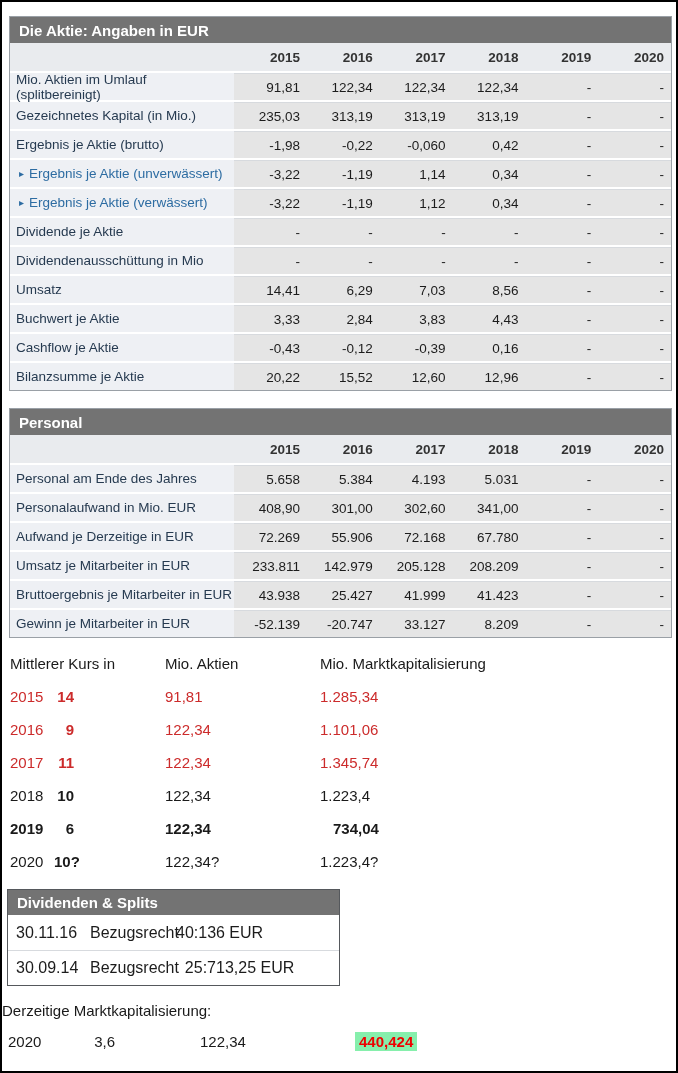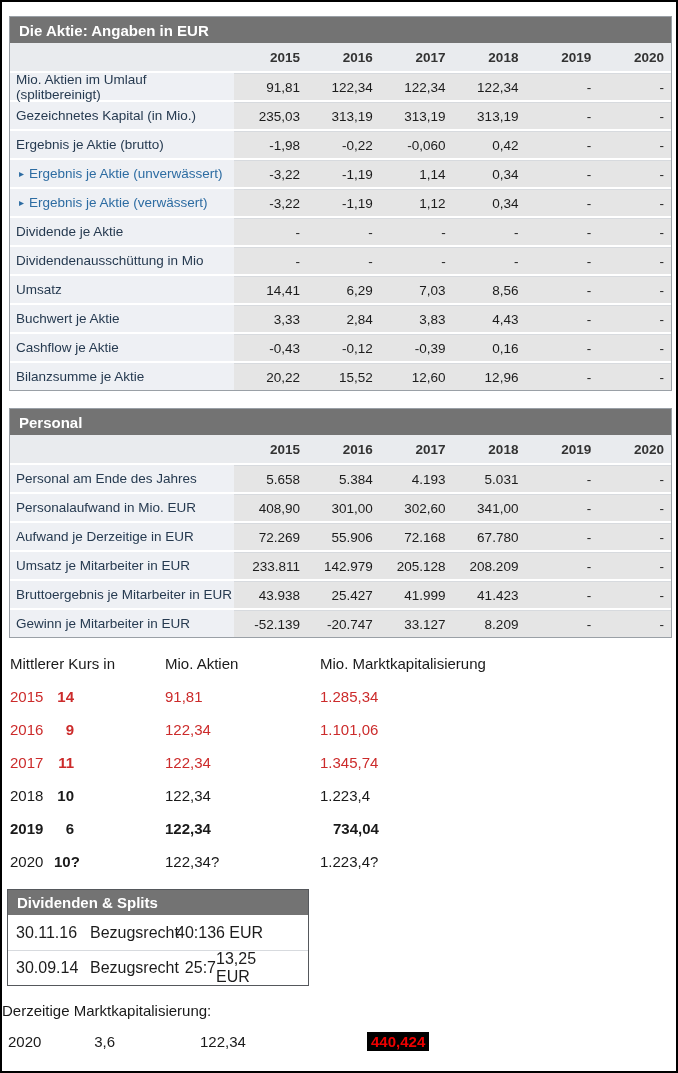--- a/index.html
+++ b/index.html
@@ -32,38 +32,38 @@
   #kurs-header { height:22px; }
   #kurs-header .h1 { width:155px; }
   #kurs-header .h2 { width:155px; }
   #kurs-rows { margin-top:6px; }
   .krow { height:33px; }
   .krow.red { color:#cc2b2b; }
   .krow.bold { font-weight:bold; }
   .krow .c-markt.indent { padding-left:13px; }
 
   
-  #div-panel { position:absolute; left:5px; top:887px; width:302px; border:1px solid #55585c; background:#fff; }
+  #div-panel { position:absolute; left:5px; top:887px; width:333px; border:1px solid #55585c; background:#fff; }
   #div-panel .panel-title { height:25px; }
   .drow { display:flex; align-items:center; height:35px; padding:0 15px 0 8px; font-size:16px; color:#1c1c1c; }
   .drow + .drow { border-top:1px solid #d7dade; }
   .drow .d-date { width:74px; }
   .drow .d-type { width:86px; }
   .drow .d-ratio { width:40px; text-align:right; }
   .drow .d-amount { flex:1; text-align:left; }
 
   
   #cap-label { position:absolute; left:0; top:1000px; font-size:15px; color:#1a1a1a; }
   #cap-row { position:absolute; left:0; top:1030px; width:678px; display:flex; align-items:center; padding-left:6px; font-size:15px; color:#1a1a1a; }
   #cap-row .c-year { width:46px; }
   #cap-row .c-kurs { width:26px; text-align:right;margin-left:35px; }
   #cap-row .c-sp { width:85px; }
   #cap-row .c-akt { width:155px; }
   #cap-row .c-markt { flex:1; }
-  .highlight { display:inline-block; margin-left:12px; background:#000000; color:#ee0000; font-weight:bold; padding:1px 4px; }
+  .highlight { display:inline-block; background:#86efac; color:#ee0000; font-weight:bold; padding:1px 4px; }
 </style>
 </head>
 <body>
 
 <div class="frame">
 
   <section class="panel" id="aktie-panel">
     <div class="panel-title">Die Aktie: Angaben in EUR</div>
     <div class="colheader" id="aktie-years">
       <div class="label-spacer"></div>

